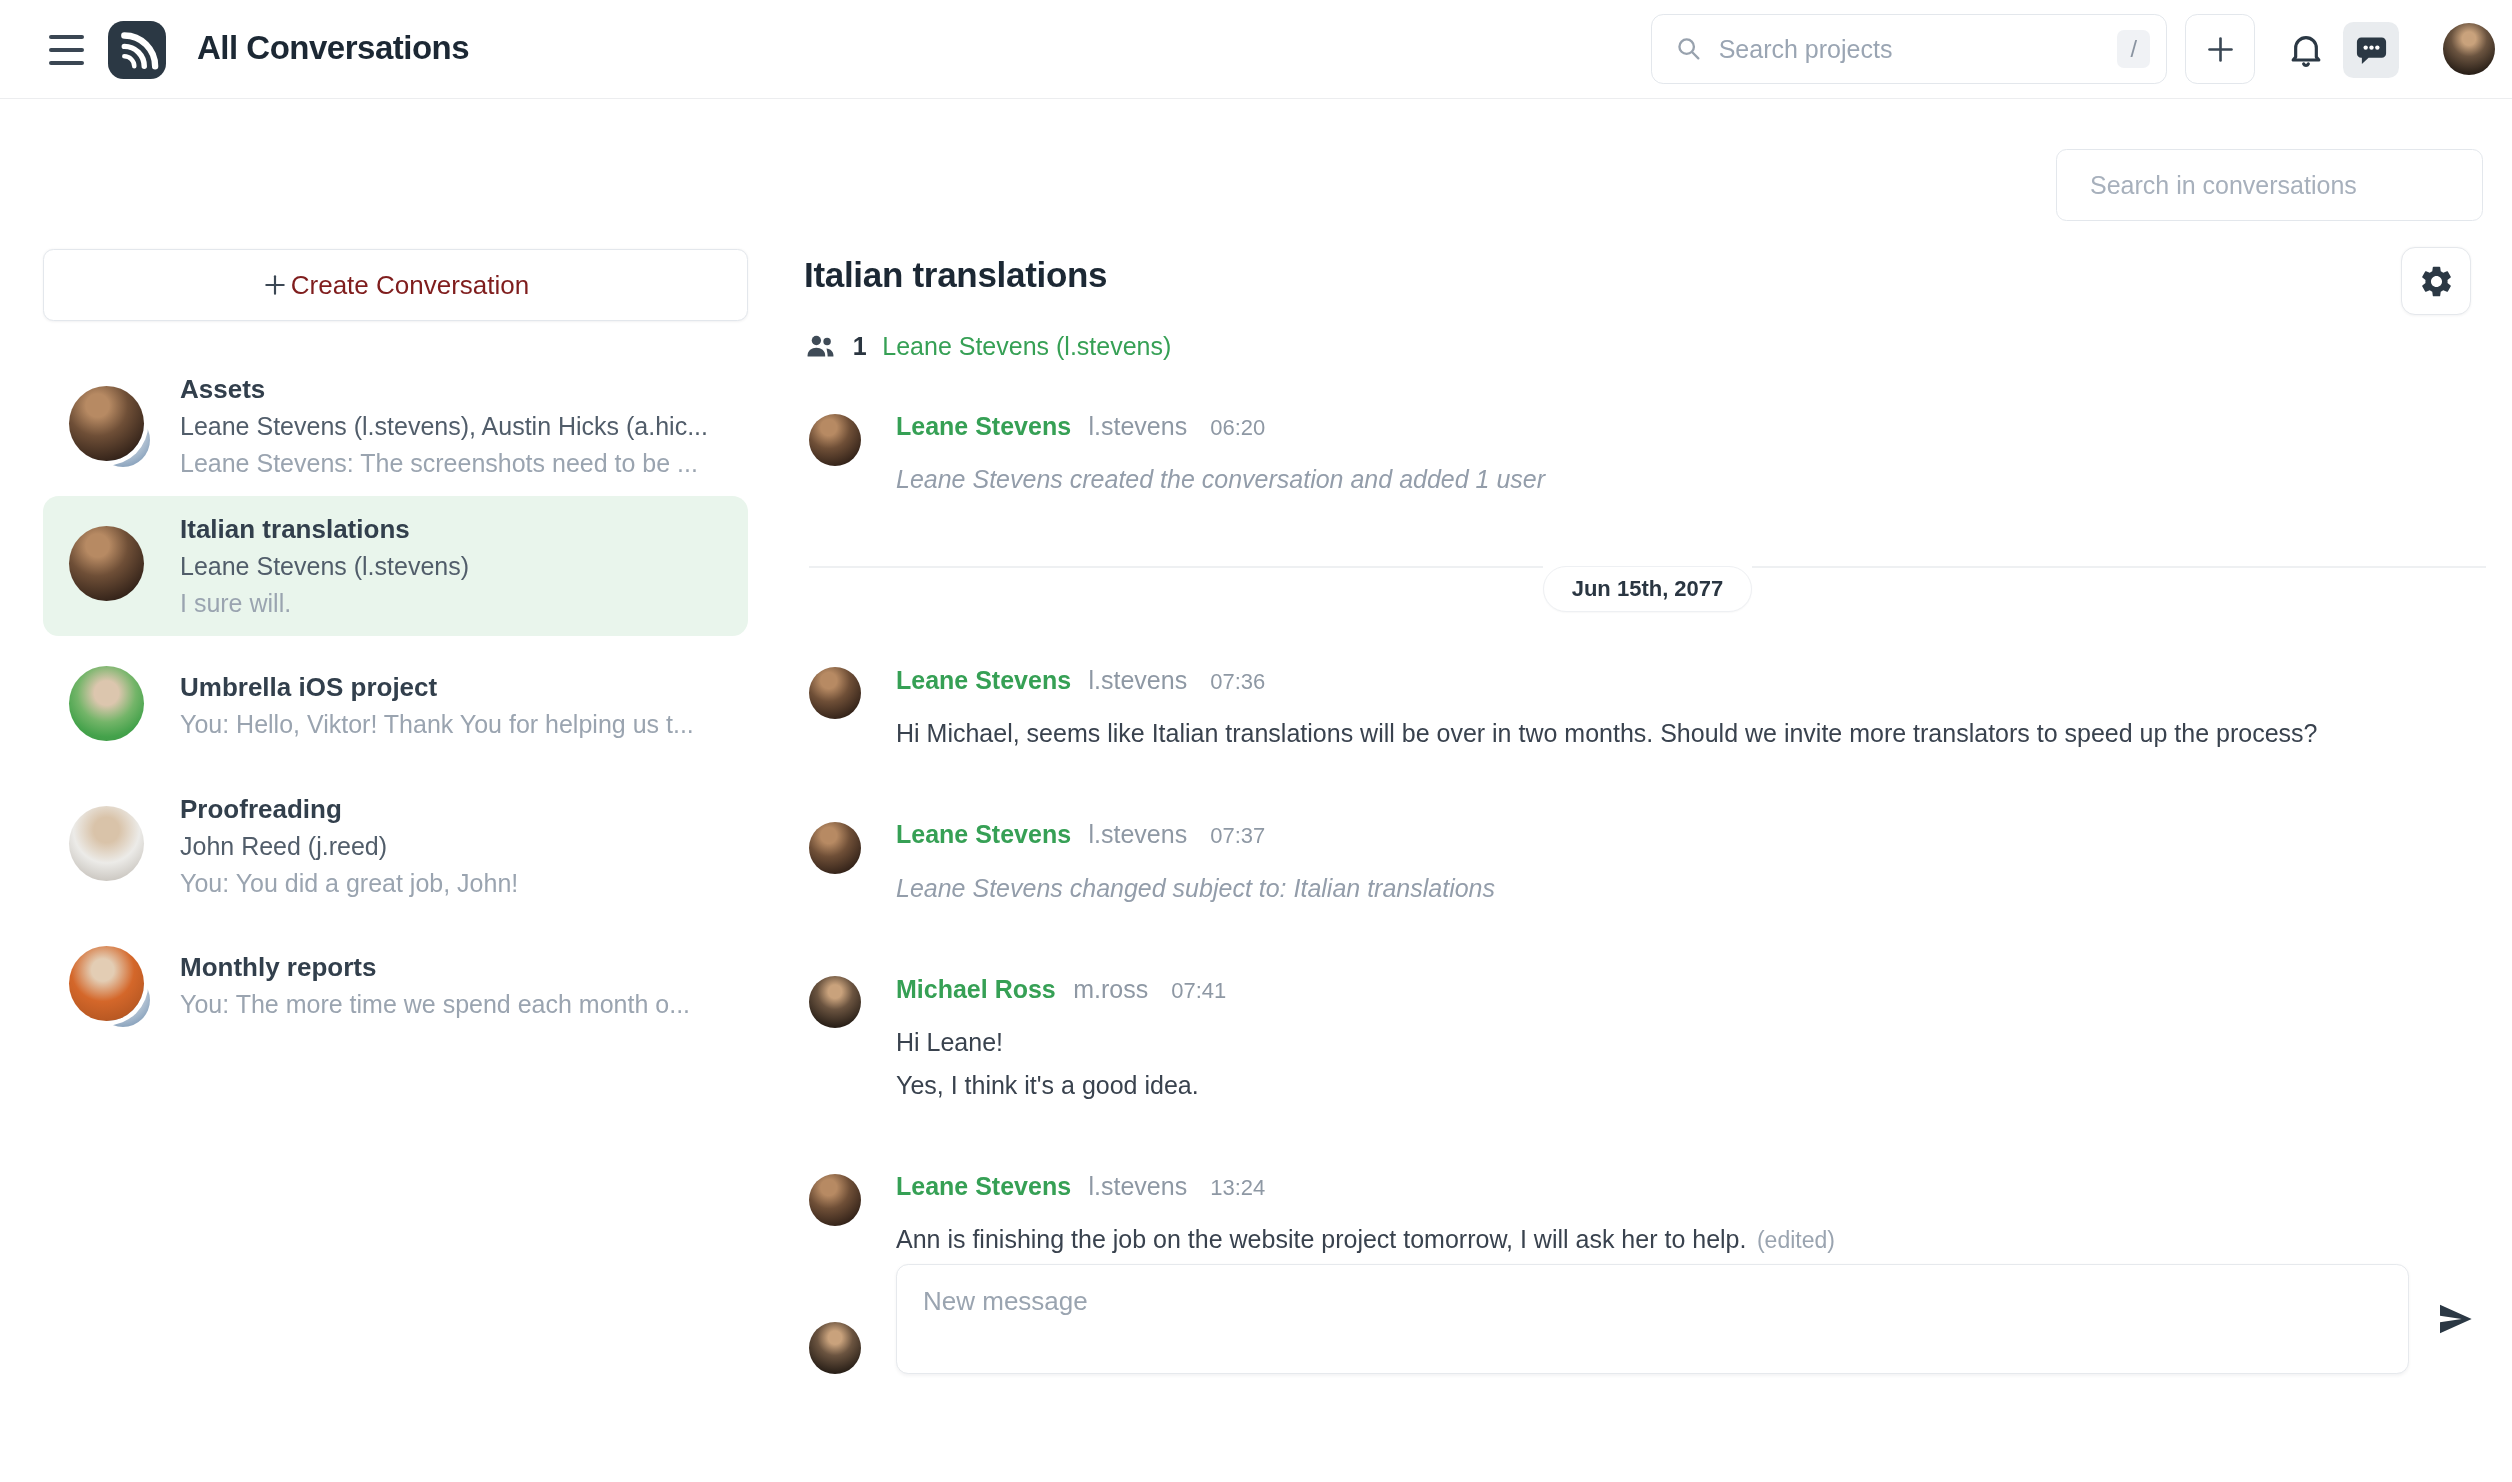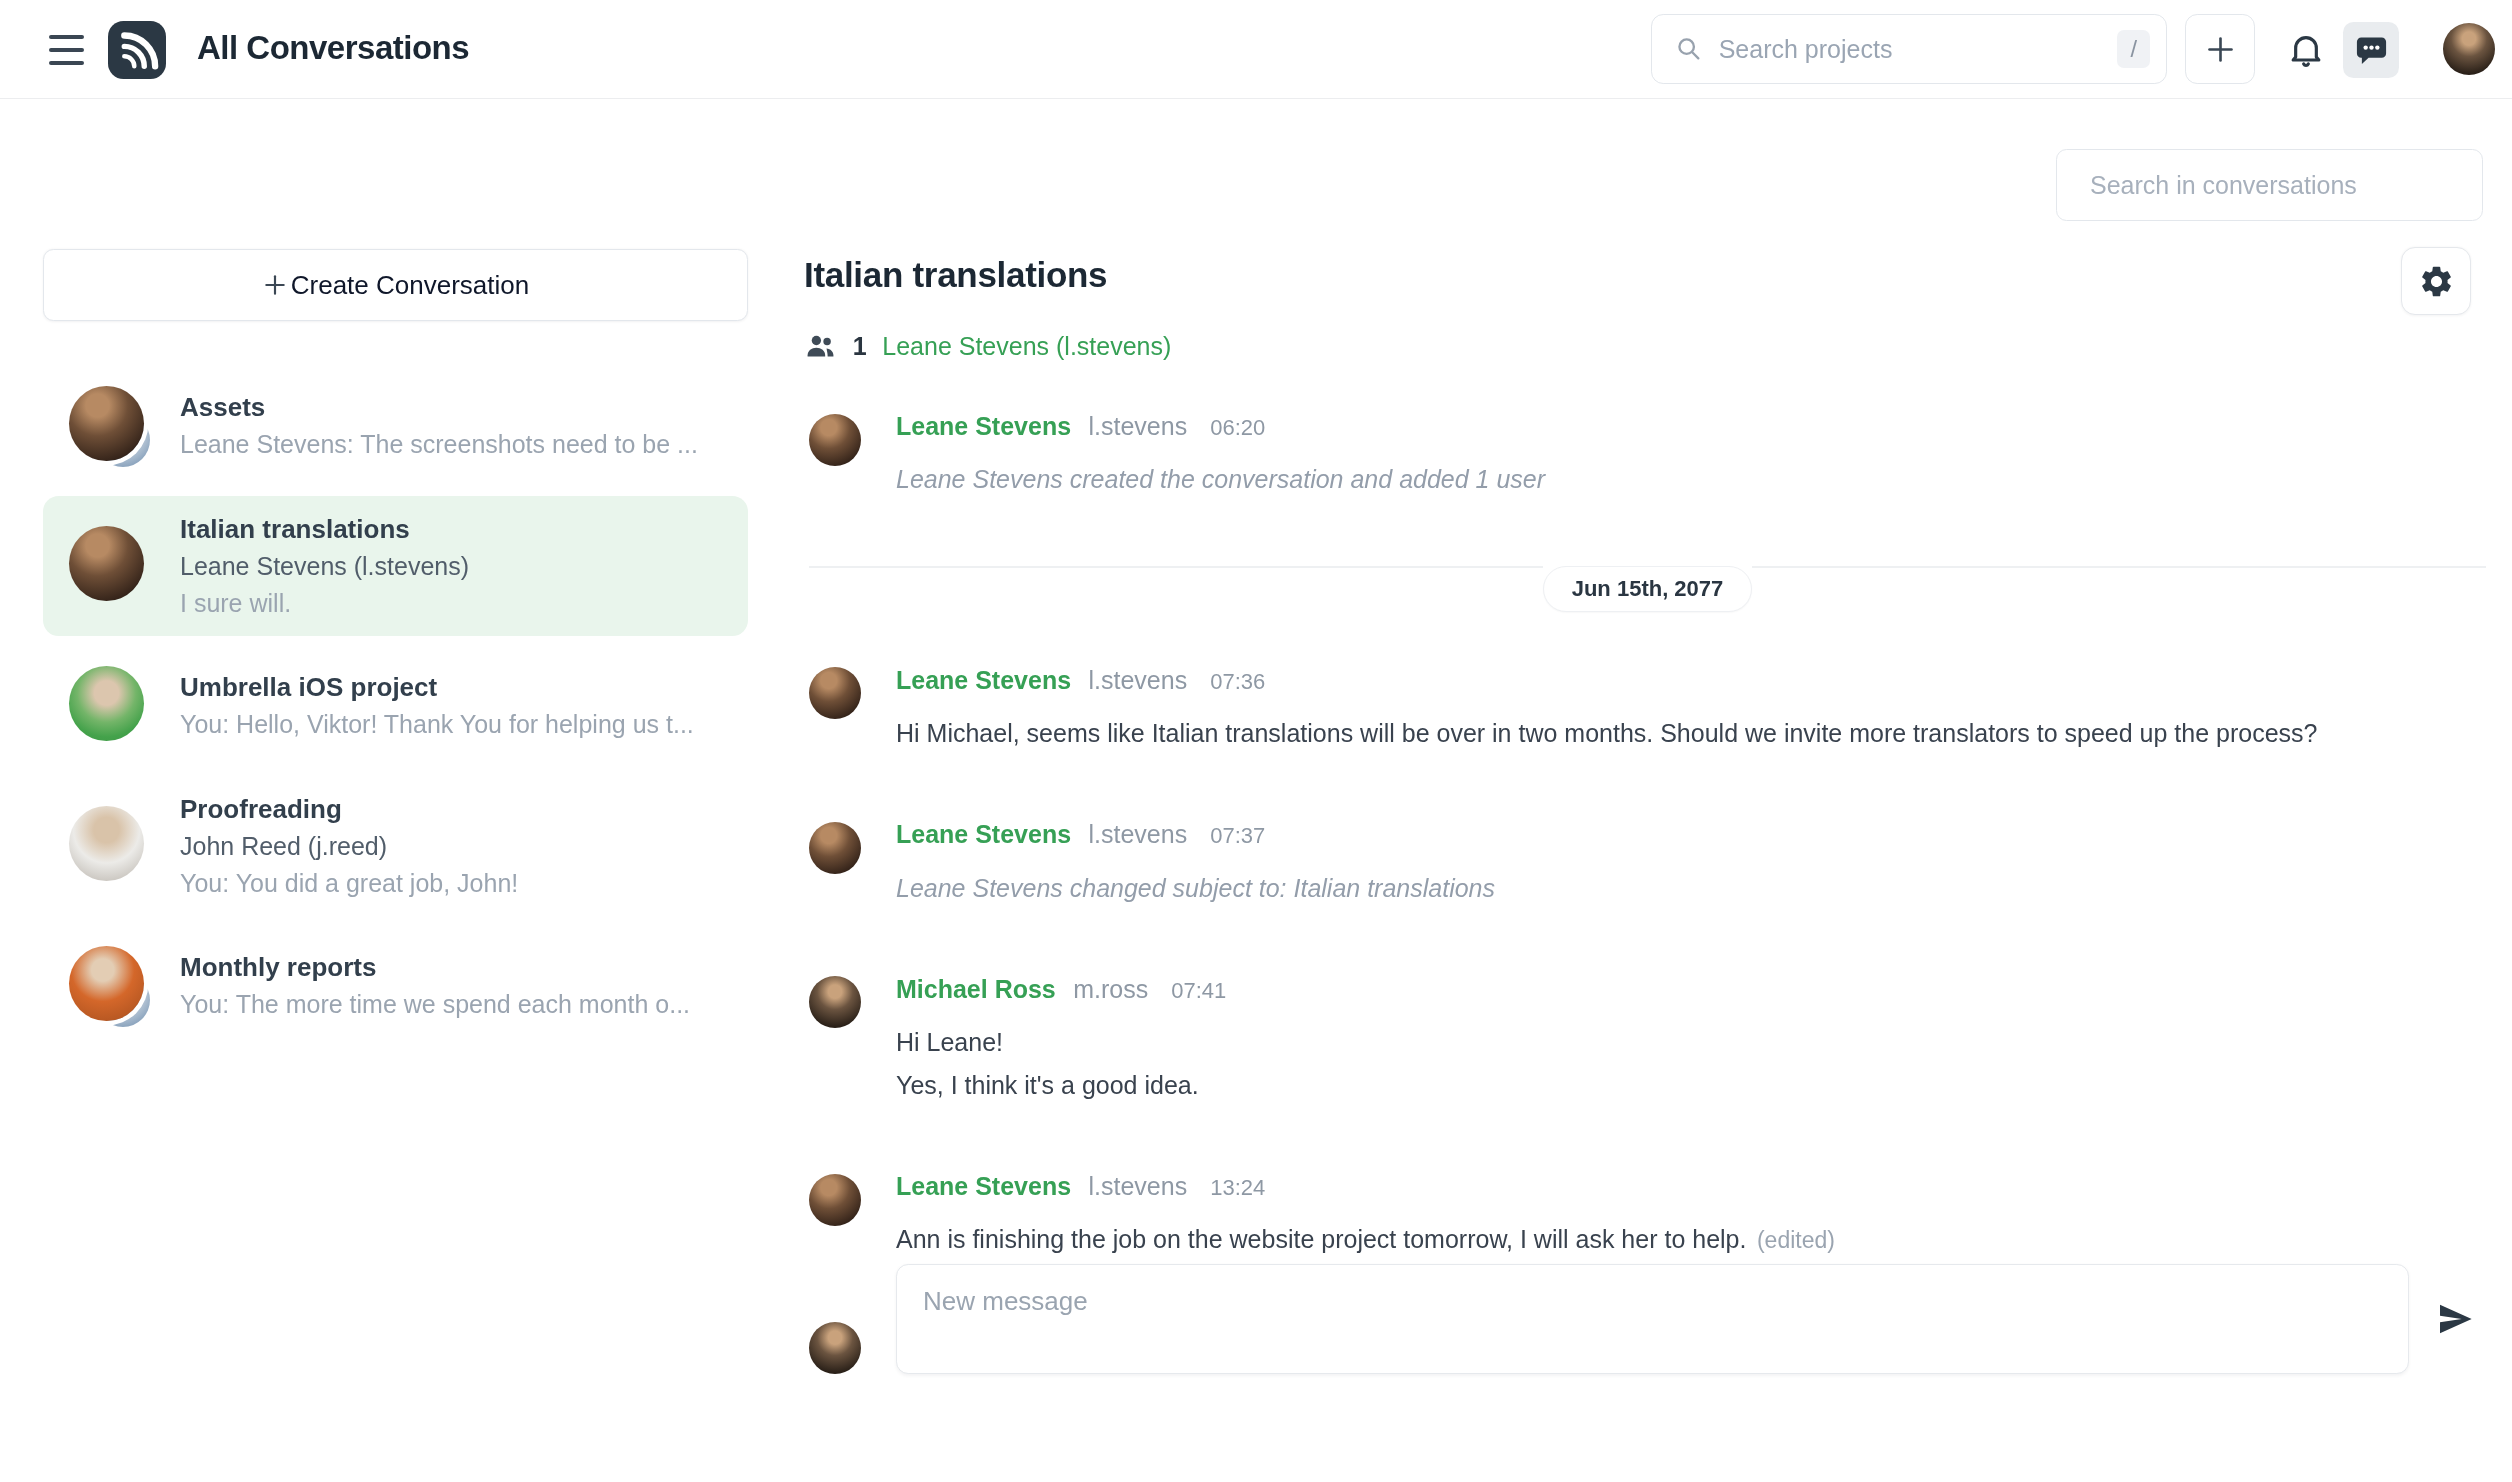--- a/index.html
+++ b/index.html
@@ -40,21 +40,21 @@
   .av-michael { background:radial-gradient(circle at 50% 30%, #c9a27c 0 15%, #6b5440 40%, #2b2119 78%); }
   .av-viktor  { background:radial-gradient(circle at 50% 36%, #dcc6ae 0 20%, #74b569 48%, #44a24b 72%, #3c9343 100%); }
   .av-john    { background:radial-gradient(circle at 50% 32%, #d9c3a9 0 20%, #ecebe8 52%, #b6b0a8 100%); }
   .av-monthly { background:radial-gradient(circle at 45% 32%, #e3cdb4 0 17%, #d4672a 48%, #a34d1d 100%); }
 
   
   .sidebar { position:absolute; left:43px; top:249px; width:705px; }
   .create-btn { width:100%; height:72px; background:#fff; border:1.7px solid #e3e7ec;
                 border-radius:10.5px; box-shadow:0 0.9px 2.6px rgba(16,24,40,.06);
                 display:flex; align-items:center; justify-content:center; gap:3px;
-                font-size:26px; color:#0f172a; cursor:pointer; }
+                font-size:26px; color:#7f1d1d; cursor:pointer; }
   .conv-list { margin-top:35px; }
   .conv-item { height:140px; display:flex; align-items:center; padding:0 21px 0 26px;
                border-radius:15.7px; cursor:pointer; }
   .conv-item.selected { background:#e9f5ec; }
   .conv-avatar { position:relative; width:81px; height:81px; flex:none; margin-right:30px; }
   .conv-avatar .main { position:absolute; left:0; top:0; width:75px; height:75px; z-index:1; }
   .conv-avatar.stacked .main { box-shadow:0 0 0 4.4px #fff; }
   .conv-avatar .behind { position:absolute; right:0; bottom:0; width:54px; height:54px; z-index:0;
                          box-shadow:0 0 0 4.4px #fff;
                          background:radial-gradient(circle at 45% 35%, #e7ebf0 0 25%, #8fa7c0 75%); }
@@ -182,20 +182,21 @@
       <span>Create Conversation</span>
     </div>
     <div class="conv-list">
         <div class="conv-item">
           <div class="conv-avatar stacked">
             <div class="avatar behind"></div>
             <div class="avatar main av-leane"></div>
           </div>
           <div class="conv-texts">
             <div class="conv-title">Assets</div>
+            <div class="conv-sub">Leane Stevens (l.stevens), Austin Hicks (a.hic...</div>
             <div class="conv-preview">Leane Stevens: The screenshots need to be ...</div>
           </div>
         </div>
         <div class="conv-item selected">
           <div class="conv-avatar">
             <div class="avatar main av-leane"></div>
           </div>
           <div class="conv-texts">
             <div class="conv-title">Italian translations</div>
             <div class="conv-sub">Leane Stevens (l.stevens)</div>

